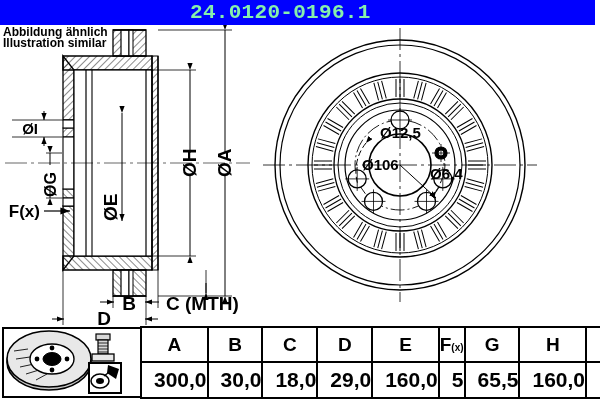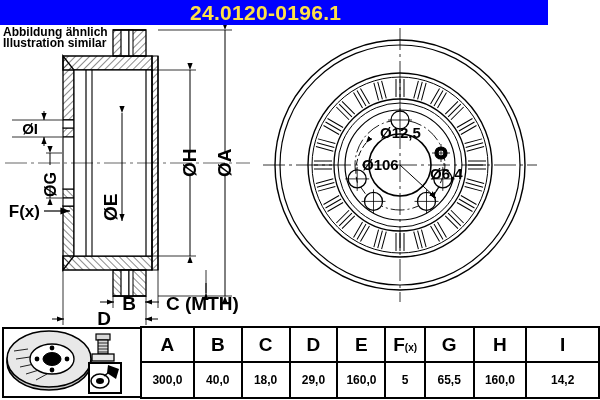--- a/index.html
+++ b/index.html
@@ -1,43 +1,43 @@
 <!DOCTYPE html>
 <html><head>
 <meta charset="utf-8">
 <style>
   html,body{margin:0;padding:0;background:#fff;}
   body{width:600px;height:400px;position:relative;overflow:hidden;
        font-family:"Liberation Sans",sans-serif;color:#000;}
   #root{position:absolute;inset:0;background:#fff;}
 
   
-  .header{position:absolute;left:0;top:0;width:548px;height:25px;
-          background:#0000ff;color:#fde047;}
+  .header{position:absolute;left:0;top:0;width:595px;height:25px;
+          background:#0000ff;color:#86efac;font-family:Liberation Mono, monospace;}
   .hdr-num{position:absolute;top:1px;font-size:21px;font-weight:bold;
            letter-spacing:.3px;white-space:nowrap;}
   .hdr-part{left:190px;}
   .hdr-ref{left:385px;}
 
   
   .note{position:absolute;left:3px;top:27px;font-size:12px;font-weight:bold;
         line-height:11px;white-space:nowrap;}
 
   
   .canvas{position:absolute;left:0;top:25px;width:600px;height:300px;}
   .canvas svg{display:block;}
 
   
   .tablewrap{position:absolute;left:0;top:326px;width:600px;height:74px;}
   table.specs{border-collapse:collapse;position:absolute;left:140px;top:0;
               height:73px;}
   table.specs th,table.specs td{border:2px solid #000;text-align:center;
         font-weight:bold;padding:0;background:#fff;}
   table.specs th{height:33px;font-size:19px;}
-  table.specs td{height:34px;font-size:12px;}
+  table.specs td{height:34px;font-size:21px;padding-left:12px;}
   th.fx{font-size:16px;}
   th.fx sub{font-size:10px;vertical-align:baseline;}
 
   .iconbox{position:absolute;left:2px;top:1px;width:140px;height:71px;
            border:2px solid #000;background:#fff;box-sizing:border-box;}
   .iconbox svg{position:absolute;left:0;top:0;}
 </style>
 </head>
 <body>
 
@@ -383,21 +383,21 @@
           <th style="width:47px">E</th>
           <th style="width:38px" class="fx"><span>F</span><sub>(x)</sub></th>
           <th style="width:48px">G</th>
           <th style="width:52px">H</th>
           <th style="width:73px">I</th>
         </tr>
       </thead>
       <tbody>
         <tr>
           <td>300,0</td>
-          <td>40,0</td>
+          <td>30,0</td>
           <td>18,0</td>
           <td>29,0</td>
           <td>160,0</td>
           <td>5</td>
           <td>65,5</td>
           <td>160,0</td>
           <td>14,2</td>
         </tr>
       </tbody>
     </table>

